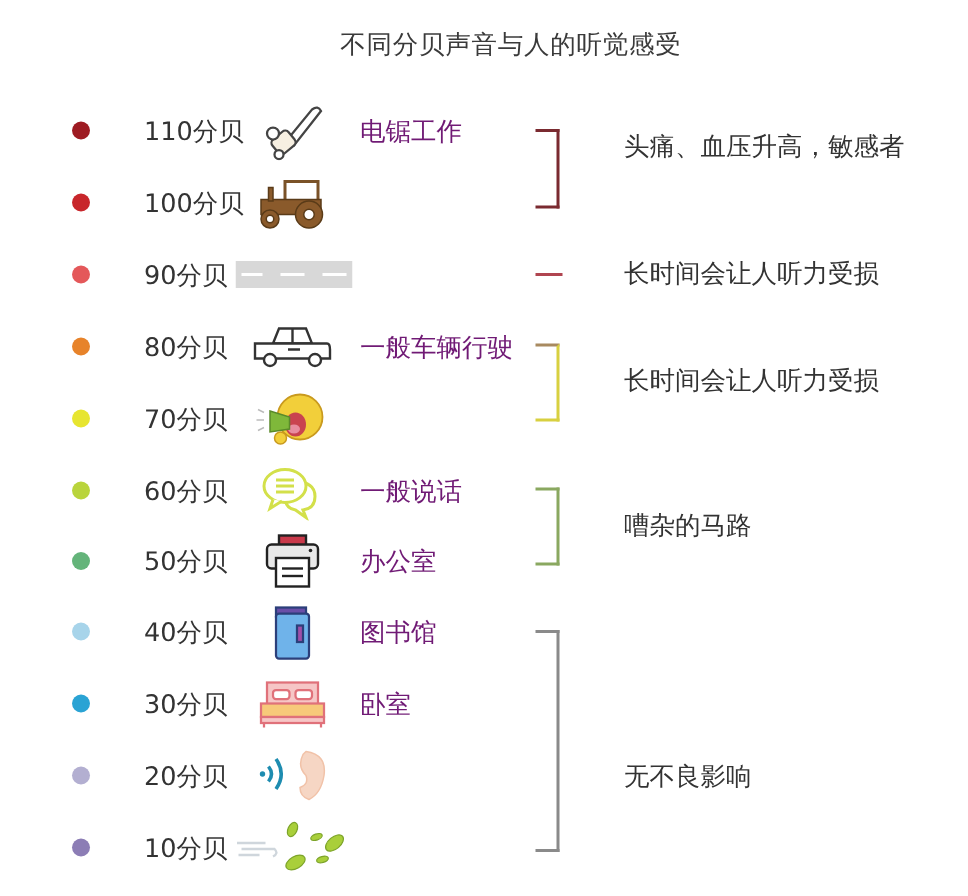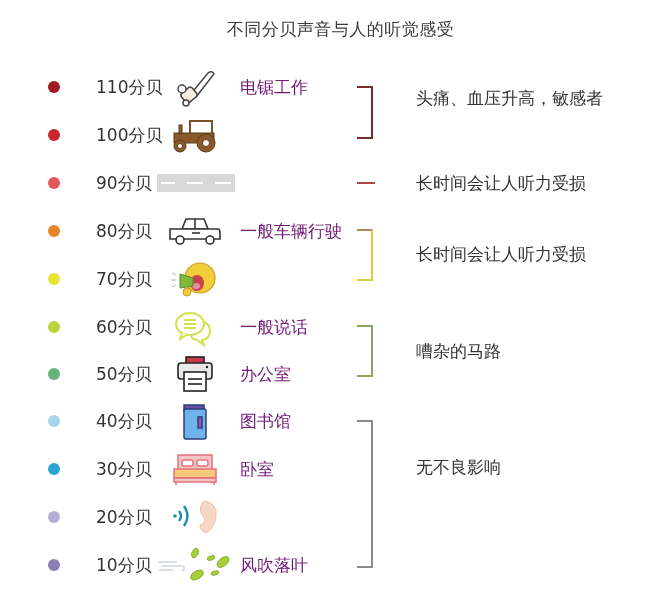--- a/index.html
+++ b/index.html
@@ -203,31 +203,30 @@
         </g>
       <g fill="#a9cf3a" stroke="#7da42a" stroke-width="0.8">
         <ellipse cx="40" cy="8" rx="3" ry="5" transform="rotate(25 40 8)"></ellipse>
         <ellipse cx="56" cy="13" rx="4" ry="2" transform="rotate(-20 56 13)"></ellipse>
         <ellipse cx="68" cy="17" rx="7" ry="4" transform="rotate(-40 68 17)"></ellipse>
         <ellipse cx="42" cy="30" rx="7" ry="4" transform="rotate(-30 42 30)"></ellipse>
         <ellipse cx="60" cy="28" rx="4" ry="2" transform="rotate(-15 60 28)"></ellipse>
       </g>
       </svg>
   </span>
-  <span class="src">风吹落叶</span>
 </div>
 
 <div class="bracket" style="left:357px;top:86px;height:49px;border-color:#7a2a30"></div>
 <div class="effect" style="top:85px">
   <div>头痛、血压升高，敏感者</div>
 </div>
 
 <div class="hline" style="left:357px;top:182px;background:#b04550"></div>
 <div class="effect" style="top:170px">长时间会让人听力受损</div>
 
 <div class="bracket" style="left:357px;top:229px;height:48px;border-color:#d8d040;border-top-color:#a88a60"></div>
 <div class="effect" style="top:241px">长时间会让人听力受损</div>
 
 <div class="bracket" style="left:357px;top:325px;height:48px;border-color:#8aa860"></div>
 <div class="effect" style="top:338px">嘈杂的马路</div>
 
 <div class="bracket" style="left:357px;top:420px;height:144px;border-color:#8a8a8a"></div>
-<div class="effect" style="top:454px">无不良影响</div>
+<div class="effect" style="top:505px">无不良影响</div>
 
 </body></html>

